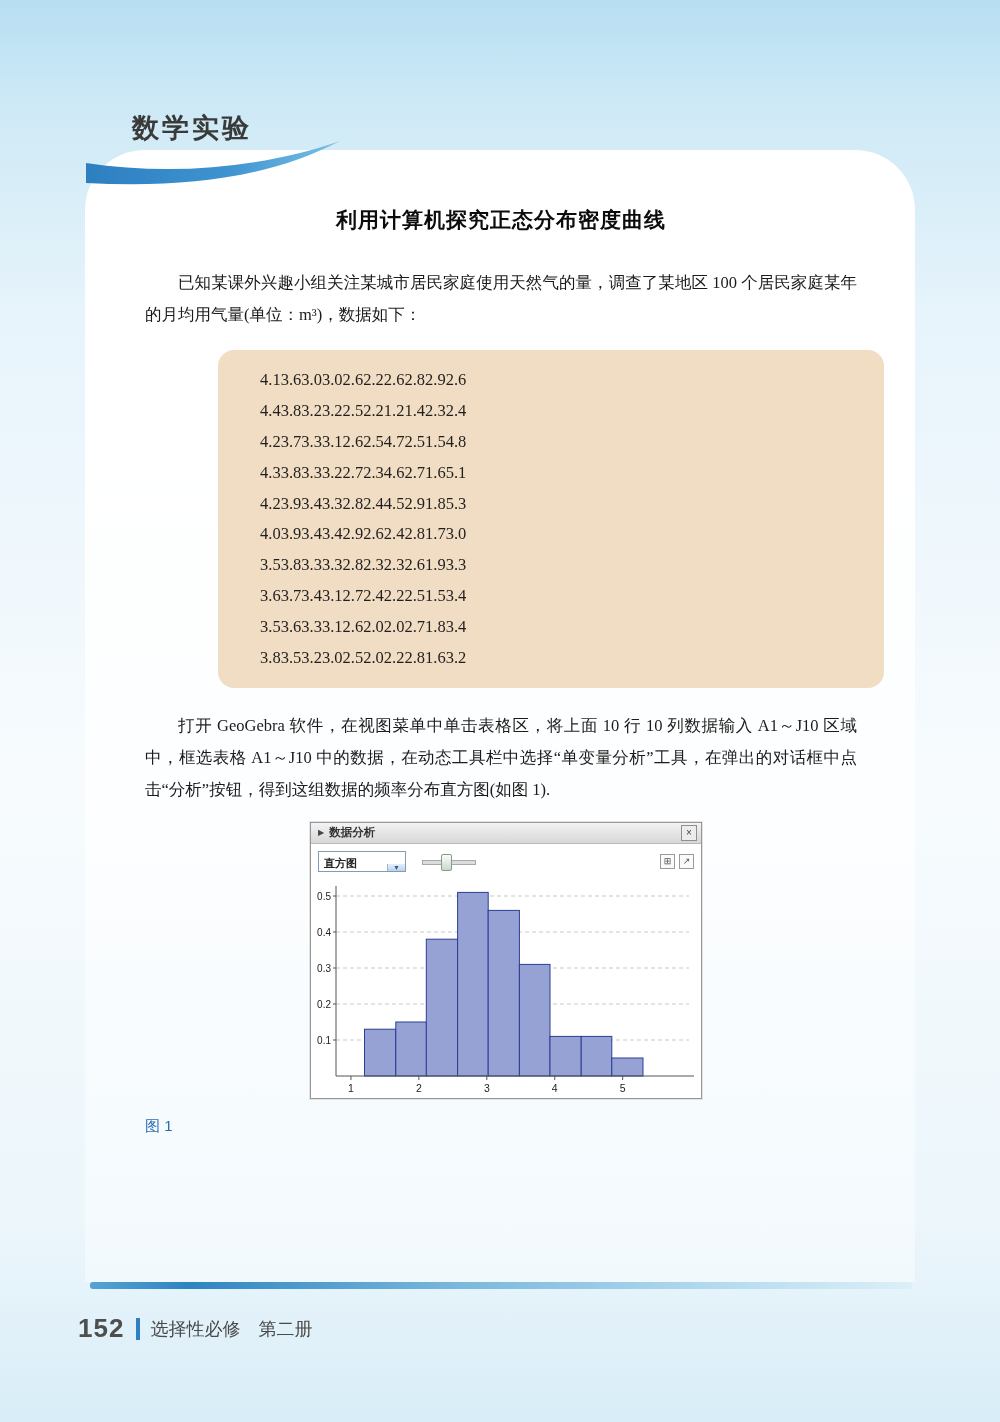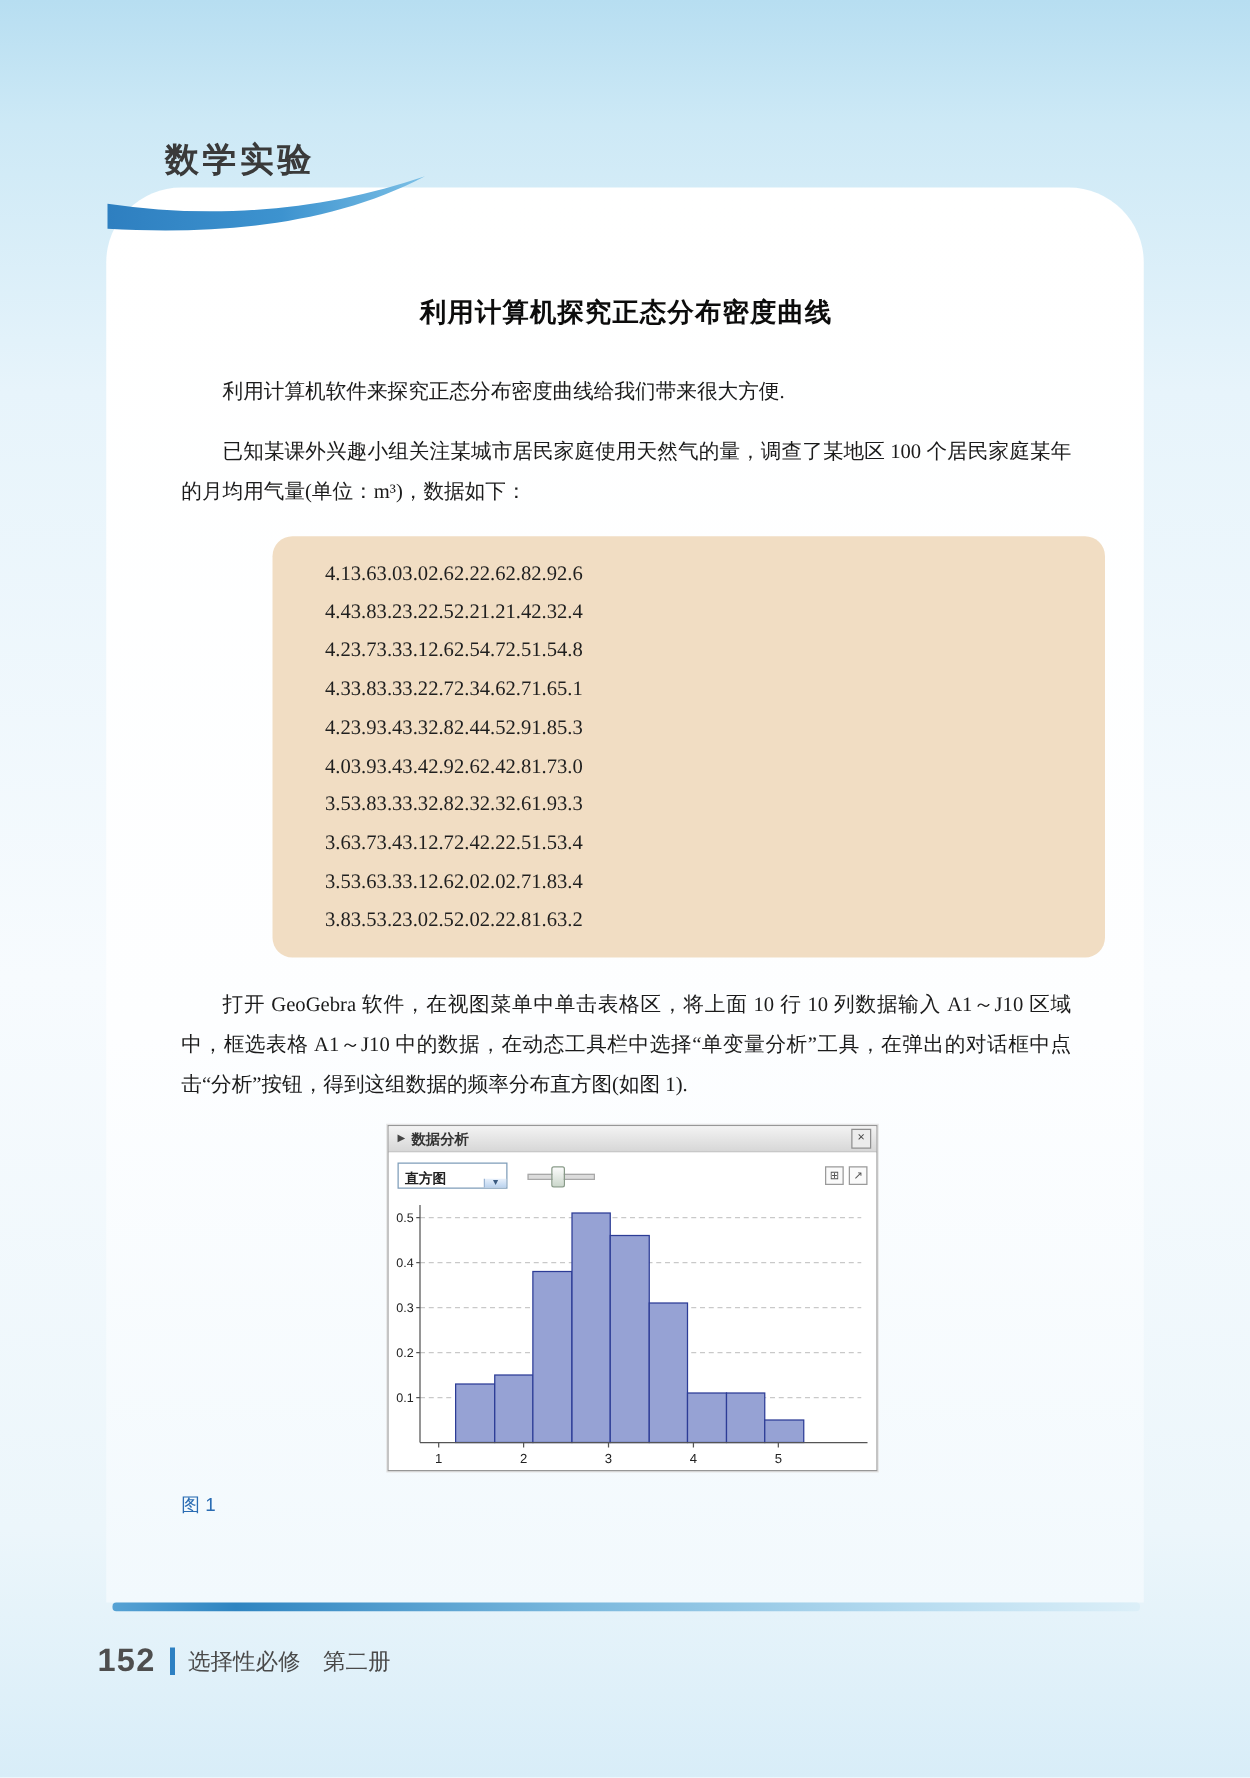--- a/index.html
+++ b/index.html
@@ -12,21 +12,21 @@
     position:absolute;left:85px;top:150px;width:830px;height:1132px;
     background:linear-gradient(180deg,#ffffff 0%,#fdfeff 60%,#f2f9fd 100%);
     border-radius:60px 60px 0 0;z-index:1;
   }
   .section-header{
     position:absolute;left:132px;top:110px;z-index:3;
     font-size:27px;font-weight:bold;color:#3a3a3a;letter-spacing:3px;
   }
   .swoosh{position:absolute;left:84px;top:136px;z-index:2;}
   .column{
-    position:absolute;left:145px;top:236px;width:712px;z-index:2;
+    position:absolute;left:145px;top:206px;width:712px;z-index:2;
     font-family:"Liberation Serif","DejaVu Serif",serif;color:#1b1b1b;
   }
   .article-title{
     text-align:center;font-family:"Liberation Sans",sans-serif;
     font-size:21px;font-weight:bold;color:#0c0c0c;letter-spacing:1px;margin-bottom:33px;
   }
   .para{font-size:16.5px;line-height:1.92;text-indent:2em;text-align:justify;}
   .gas-table{
     margin:20px 0 22px 73px;width:582px;background:#f1ddc3;border-radius:16px;
     padding:15px 42px;
@@ -96,21 +96,20 @@
       <stop offset="0" stop-color="#2e7fc0"></stop>
       <stop offset="0.55" stop-color="#3d93cf"></stop>
       <stop offset="1" stop-color="#7cc0e6"></stop>
     </linearGradient>
   </defs>
   <path d="M2 27 C 88 40 178 32 256 5 C 182 44 92 52 2 47 Z" fill="url(#sw)"></path>
 </svg>
 
 <div class="column">
   <div class="article-title">利用计算机探究正态分布密度曲线</div>
-  <p class="para">利用计算机软件来探究正态分布密度曲线给我们带来很大方便.</p>
   <p class="para">已知某课外兴趣小组关注某城市居民家庭使用天然气的量，调查了某地区 100 个居民家庭某年的月均用气量(单位：m³)，数据如下：</p>
 
   <div class="gas-table">
       <div class="data-row">
         <span class="data-cell">4.1</span>
         <span class="data-cell">3.6</span>
         <span class="data-cell">3.0</span>
         <span class="data-cell">3.0</span>
         <span class="data-cell">2.6</span>
         <span class="data-cell">2.2</span>

